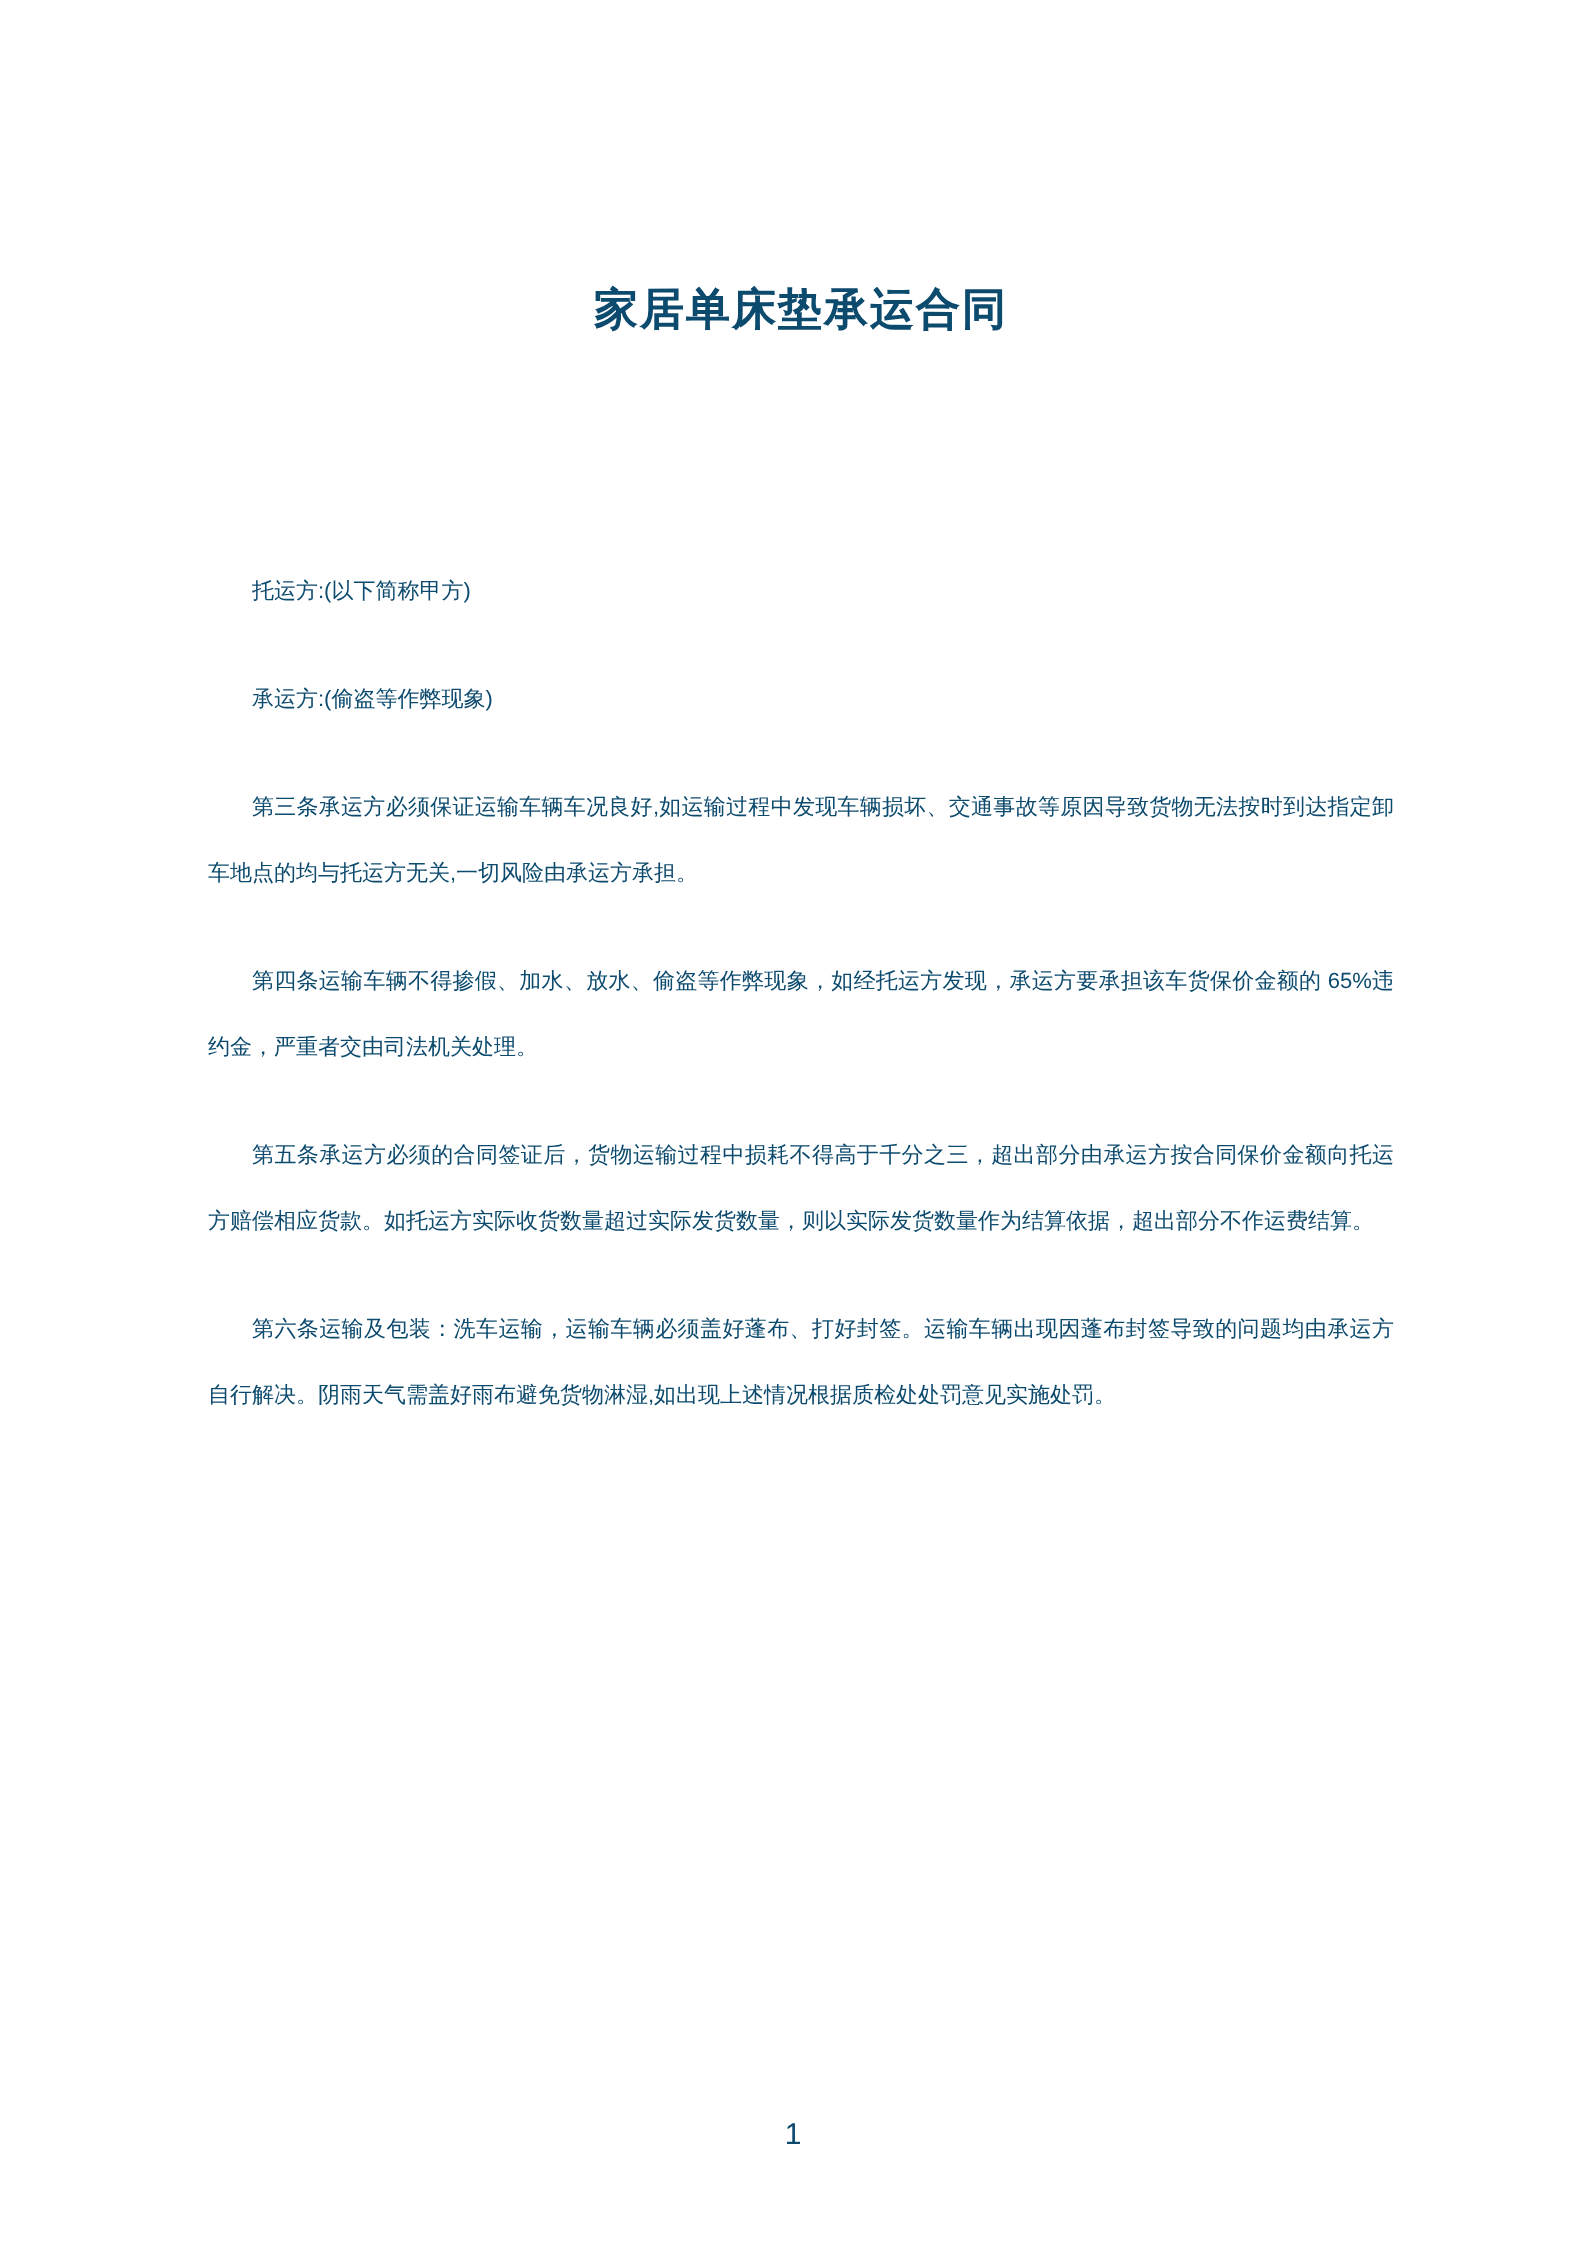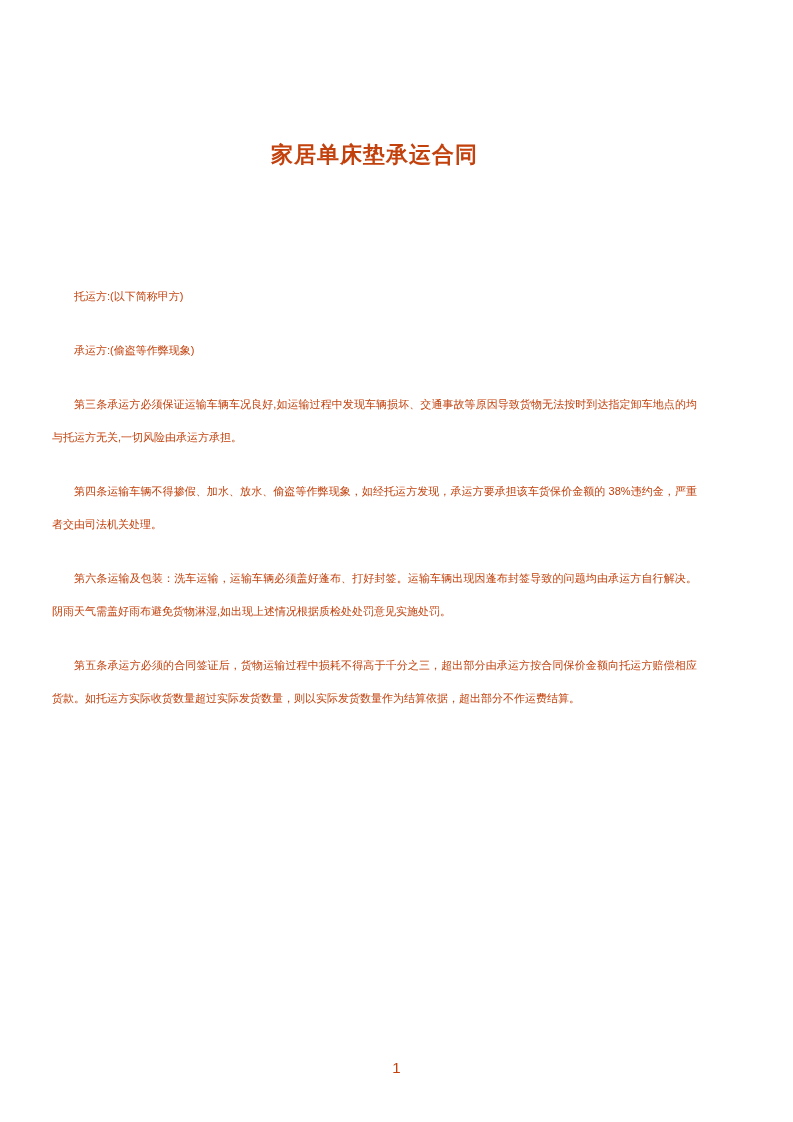--- a/index.html
+++ b/index.html
@@ -6,24 +6,24 @@
     margin: 0;
     padding: 0;
     background: #ffffff;
   }
   .page {
     position: relative;
     width: 793px;
     height: 1122px;
     margin: 0 auto;
     background: #ffffff;
-    color: #c2410c;
+    color: #0c4a6e;
     font-family: "Liberation Sans", sans-serif;
     box-sizing: border-box;
-    padding: 140px 96px 0 52px;
+    padding: 140px 96px 0 104px;
     overflow: hidden;
   }
   .doc-title {
     margin: 0 0 110px 0;
     text-align: center;
     font-size: 22px;
     font-weight: bold;
     line-height: 30px;
     letter-spacing: 1px;
   }
@@ -47,18 +47,18 @@
 </style>
 </head>
 <body>
 
 <div class="page">
   <h1 class="doc-title">家居单床垫承运合同</h1>
 
   <p class="para">托运方:(以下简称甲方)</p>
   <p class="para">承运方:(偷盗等作弊现象)</p>
   <p class="para">第三条承运方必须保证运输车辆车况良好,如运输过程中发现车辆损坏、交通事故等原因导致货物无法按时到达指定卸车地点的均与托运方无关,一切风险由承运方承担。</p>
-  <p class="para">第四条运输车辆不得掺假、加水、放水、偷盗等作弊现象，如经托运方发现，承运方要承担该车货保价金额的 38%违约金，严重者交由司法机关处理。</p>
+  <p class="para">第四条运输车辆不得掺假、加水、放水、偷盗等作弊现象，如经托运方发现，承运方要承担该车货保价金额的 65%违约金，严重者交由司法机关处理。</p>
+  <p class="para">第五条承运方必须的合同签证后，货物运输过程中损耗不得高于千分之三，超出部分由承运方按合同保价金额向托运方赔偿相应货款。如托运方实际收货数量超过实际发货数量，则以实际发货数量作为结算依据，超出部分不作运费结算。</p>
   <p class="para">第六条运输及包装：洗车运输，运输车辆必须盖好蓬布、打好封签。运输车辆出现因蓬布封签导致的问题均由承运方自行解决。阴雨天气需盖好雨布避免货物淋湿,如出现上述情况根据质检处处罚意见实施处罚。</p>
-  <p class="para">第五条承运方必须的合同签证后，货物运输过程中损耗不得高于千分之三，超出部分由承运方按合同保价金额向托运方赔偿相应货款。如托运方实际收货数量超过实际发货数量，则以实际发货数量作为结算依据，超出部分不作运费结算。</p>
 
   <div class="footer">1</div>
 </div>
 
 </body></html>

